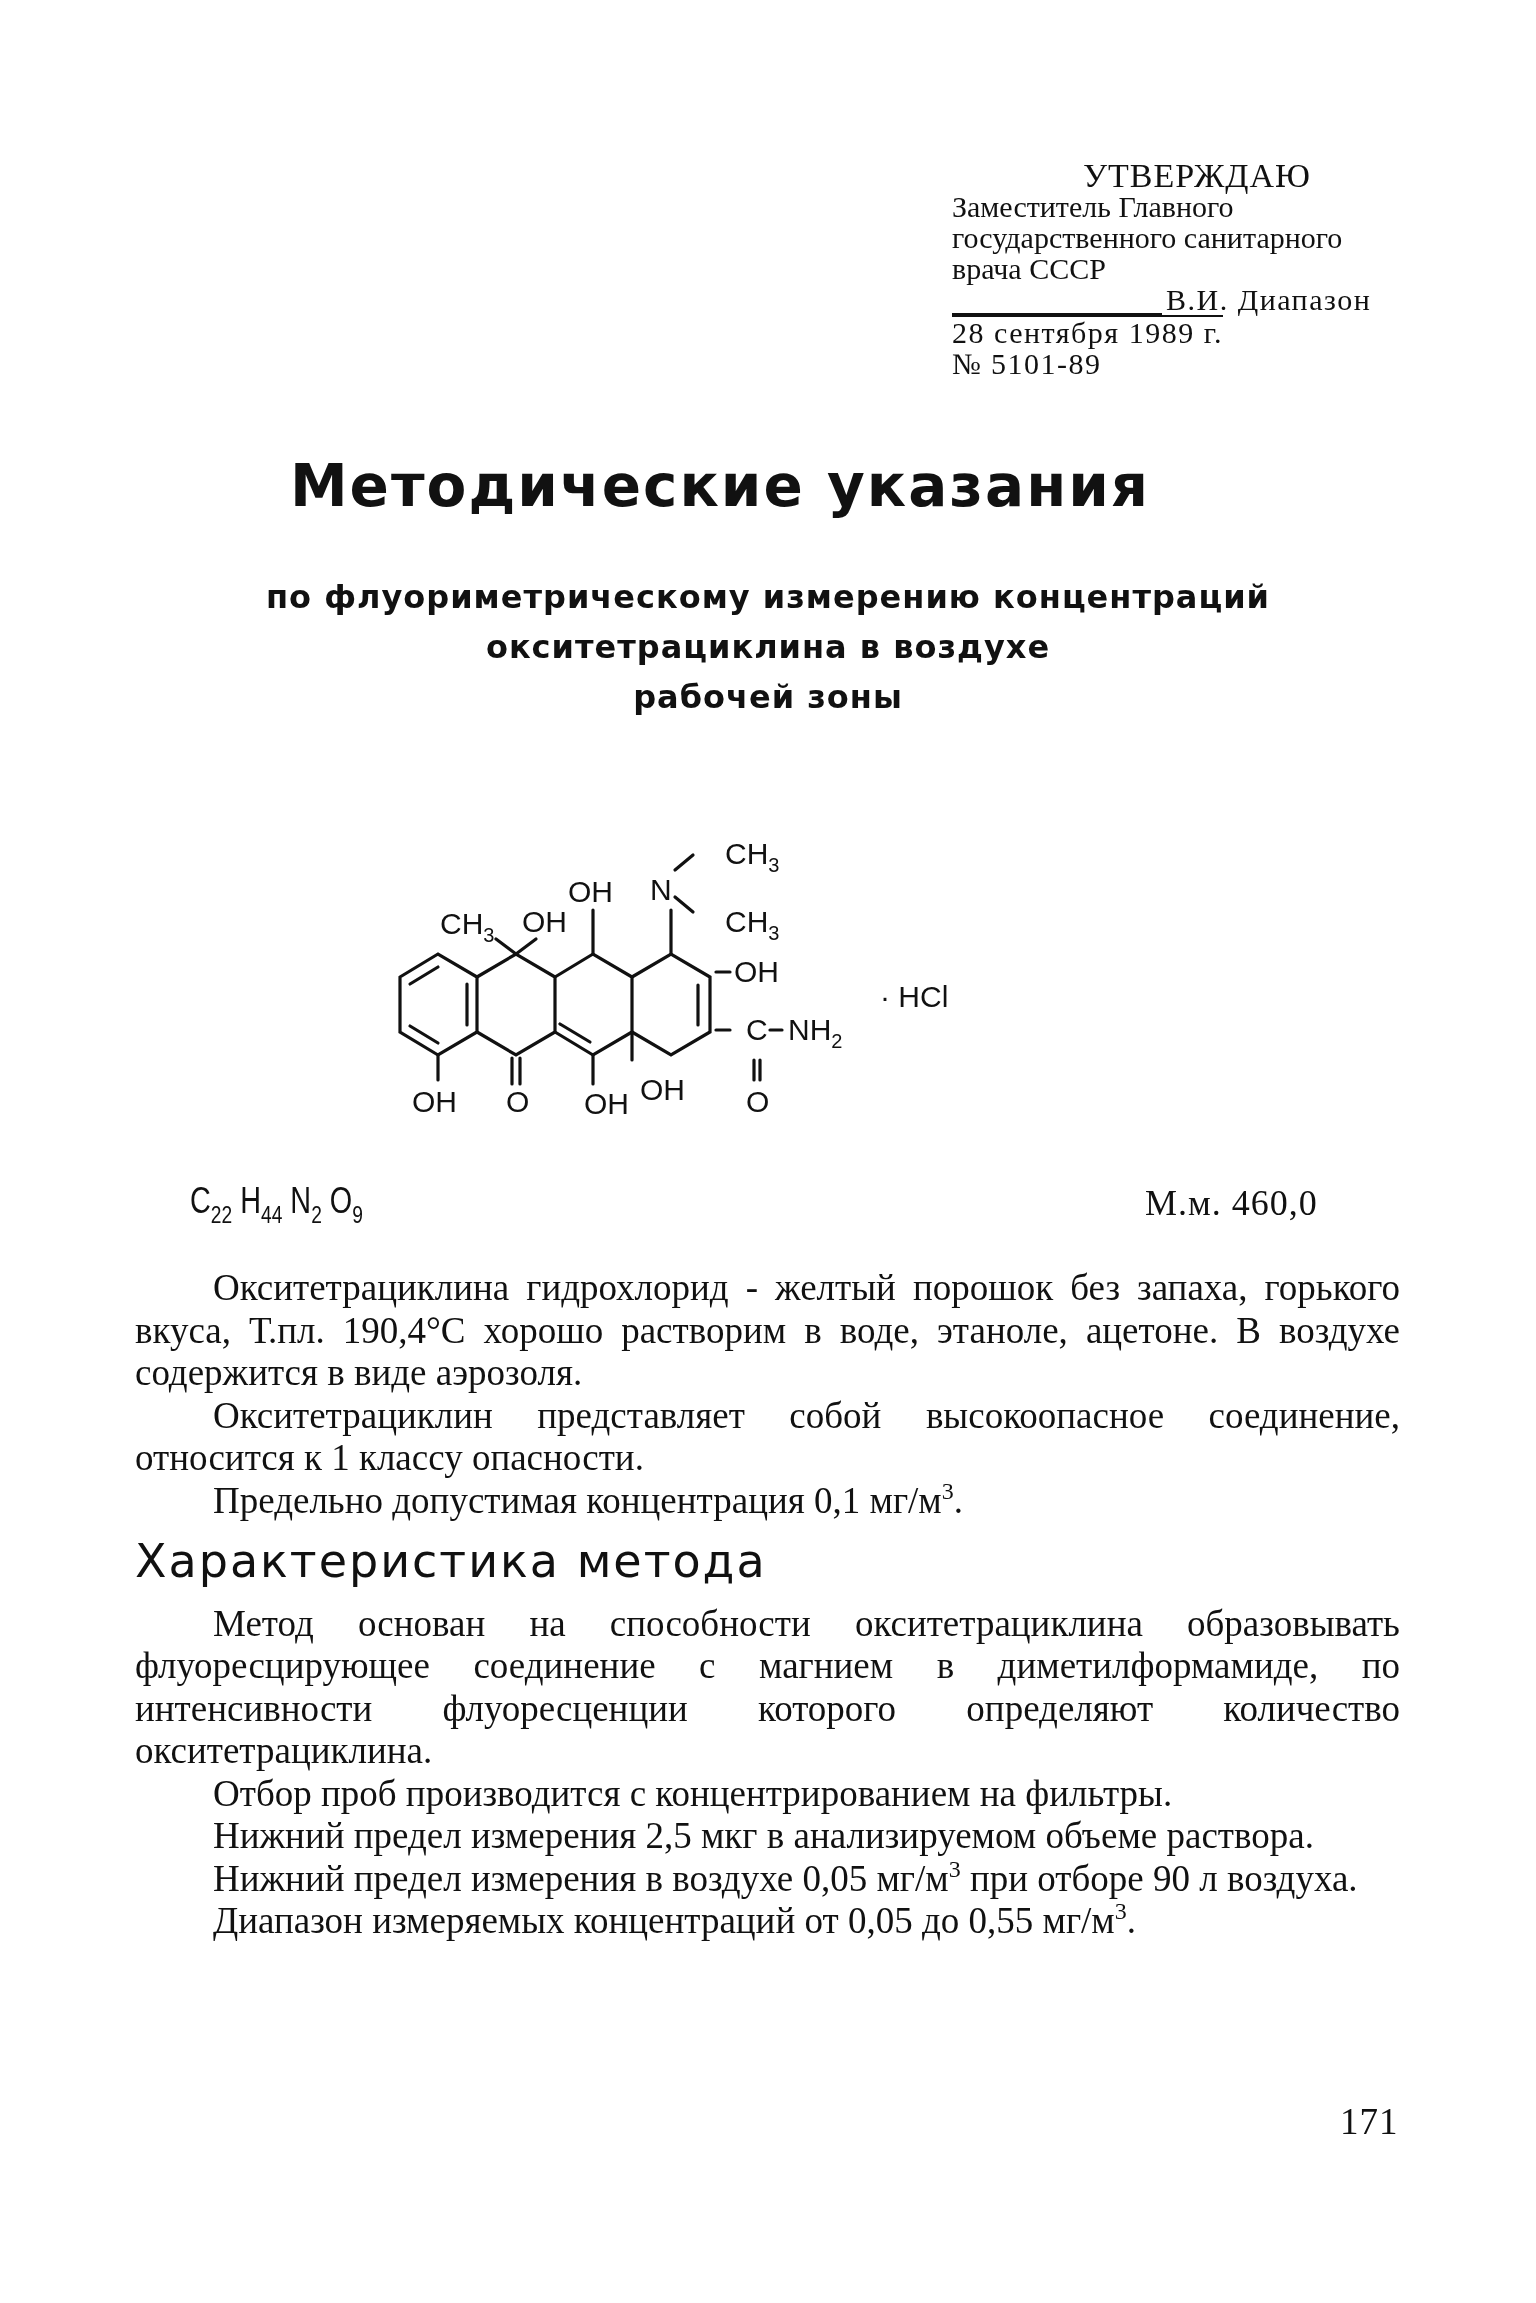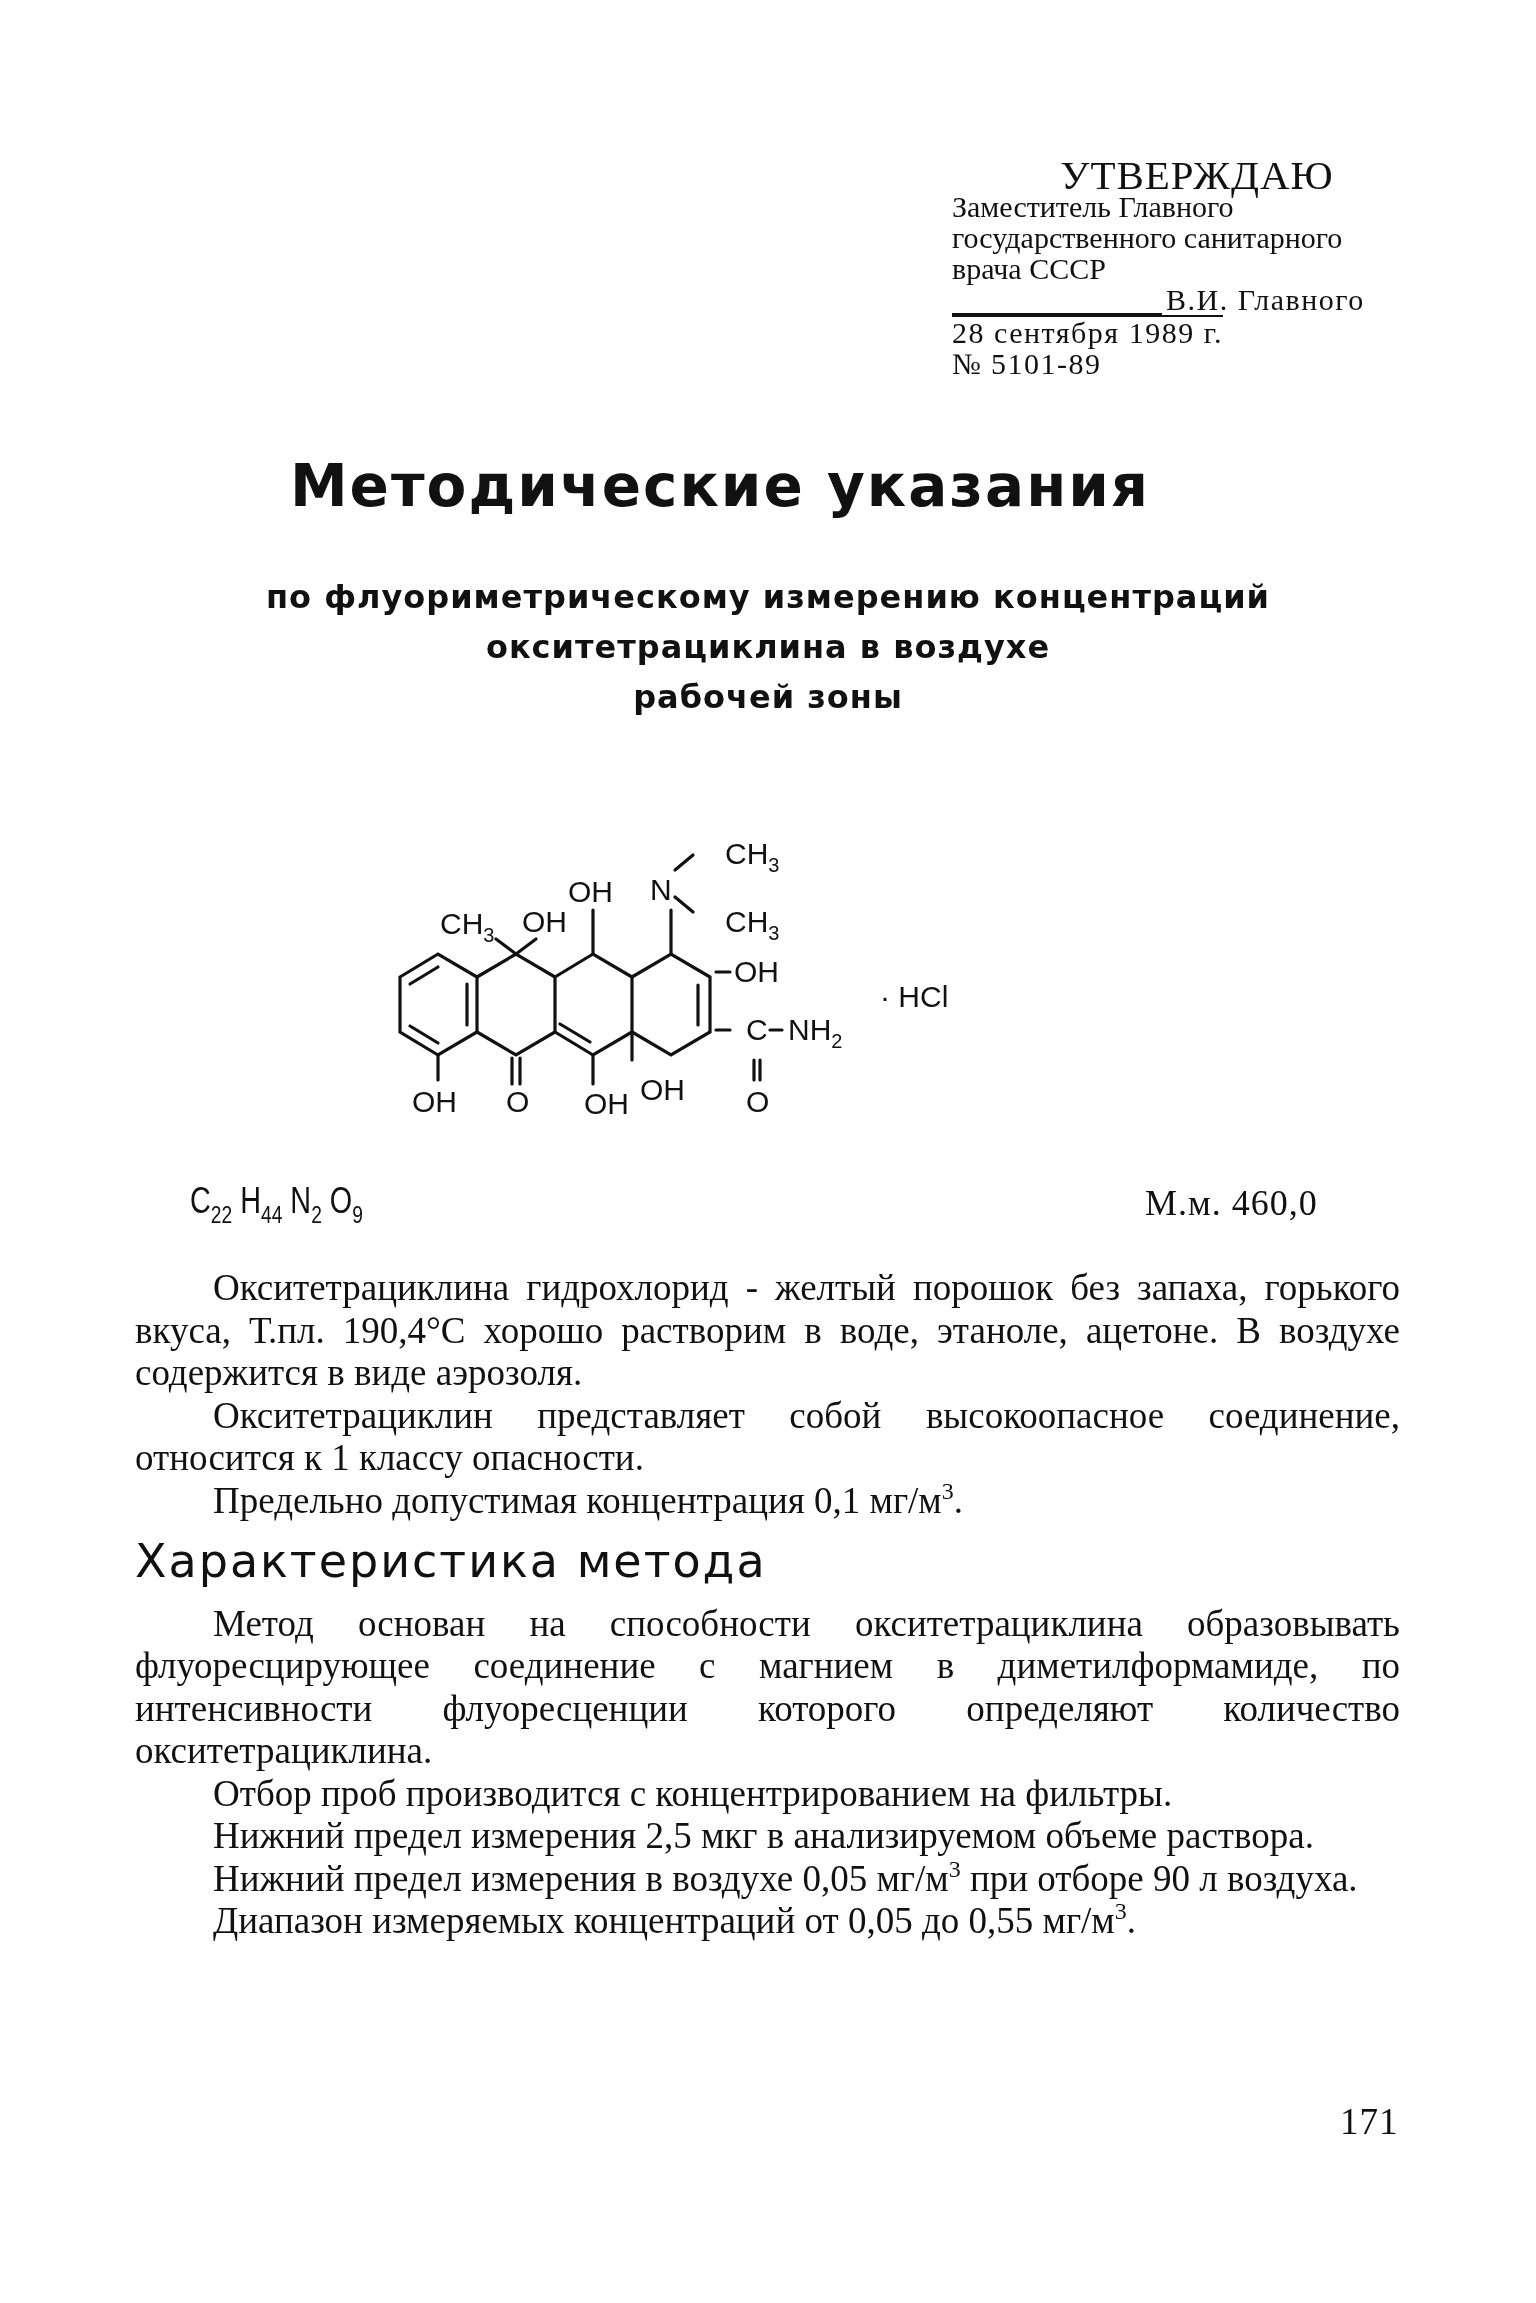--- a/index.html
+++ b/index.html
@@ -1,21 +1,21 @@
 <!DOCTYPE html>
 <html><head>
 <meta charset="utf-8">
 <style>
   html, body { margin:0; padding:0; background:#ffffff; }
   body { width:1536px; height:2303px; position:relative; overflow:hidden; color:#111; }
   .abs { position:absolute; }
 
   
   #approval { left:952px; top:160px; width:450px; font-family:"Liberation Serif", serif; font-size:30px; line-height:31px; }
-  #approval .ap-head { text-align:center; font-size:41px; letter-spacing:1px; padding-left:40px; }
+  #approval .ap-head { text-align:center; font-size:34px; letter-spacing:1px; padding-left:40px; }
   #approval .ap-line { white-space:nowrap; }
   #approval .sig { display:flex; align-items:flex-end; }
   #approval .sig-rule { display:inline-block; width:210px; border-bottom:2px solid #111; height:24px; margin-right:4px; }
   #approval .sig-name { letter-spacing:1.5px; }
   #approval .date { border-top:2px solid #111; display:inline-block; padding-top:0; letter-spacing:1.5px; }
   #approval .num { letter-spacing:1.5px; }
 
   
   .title-main { left:0; width:1440px; top:452px; text-align:center; font-family:"DejaVu Sans", sans-serif; font-weight:bold; font-size:58px; letter-spacing:2px; }
   .title-sub { left:0; width:1536px; text-align:center; font-family:"DejaVu Sans", sans-serif; font-weight:bold; font-size:32px; letter-spacing:1px; line-height:50px; }
@@ -42,21 +42,21 @@
 </head>
 <body>
 
 <div id="approval" class="abs">
   <div class="ap-head">УТВЕРЖДАЮ</div>
   <div class="ap-line">Заместитель Главного</div>
   <div class="ap-line">государственного санитарного</div>
   <div class="ap-line">врача СССР</div>
   <div class="ap-line sig">
     <span class="sig-rule"></span>
-    <span class="sig-name">В.И. Главного</span>
+    <span class="sig-name">В.И. Диапазон</span>
   </div>
   <div class="ap-line"><span class="date">28 сентября 1989 г.</span></div>
   <div class="ap-line num">№ 5101-89</div>
 </div>
 
 <div class="abs title-main">Методические указания</div>
 <div class="abs title-sub-wrap" style="left:0;width:1536px;">
   <div class="title-sub" style="position:relative;">по флуориметрическому измерению концентраций</div>
   <div class="title-sub" style="position:relative;">окситетрациклина в воздухе</div>
   <div class="title-sub" style="position:relative;">рабочей зоны</div>

